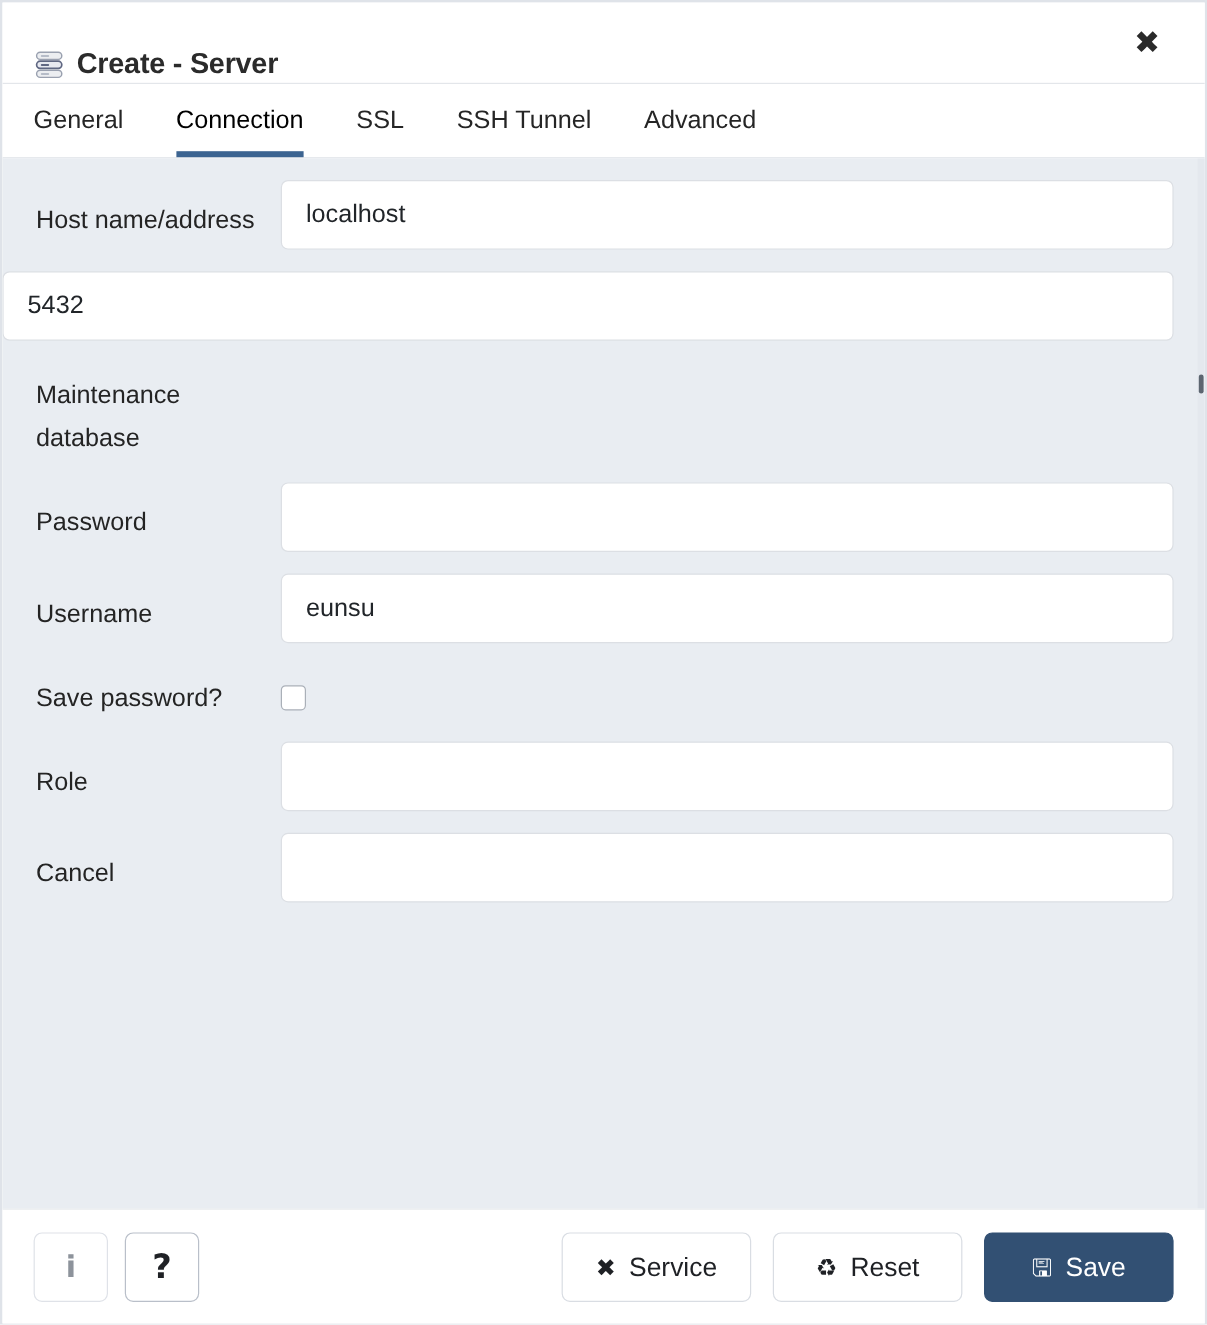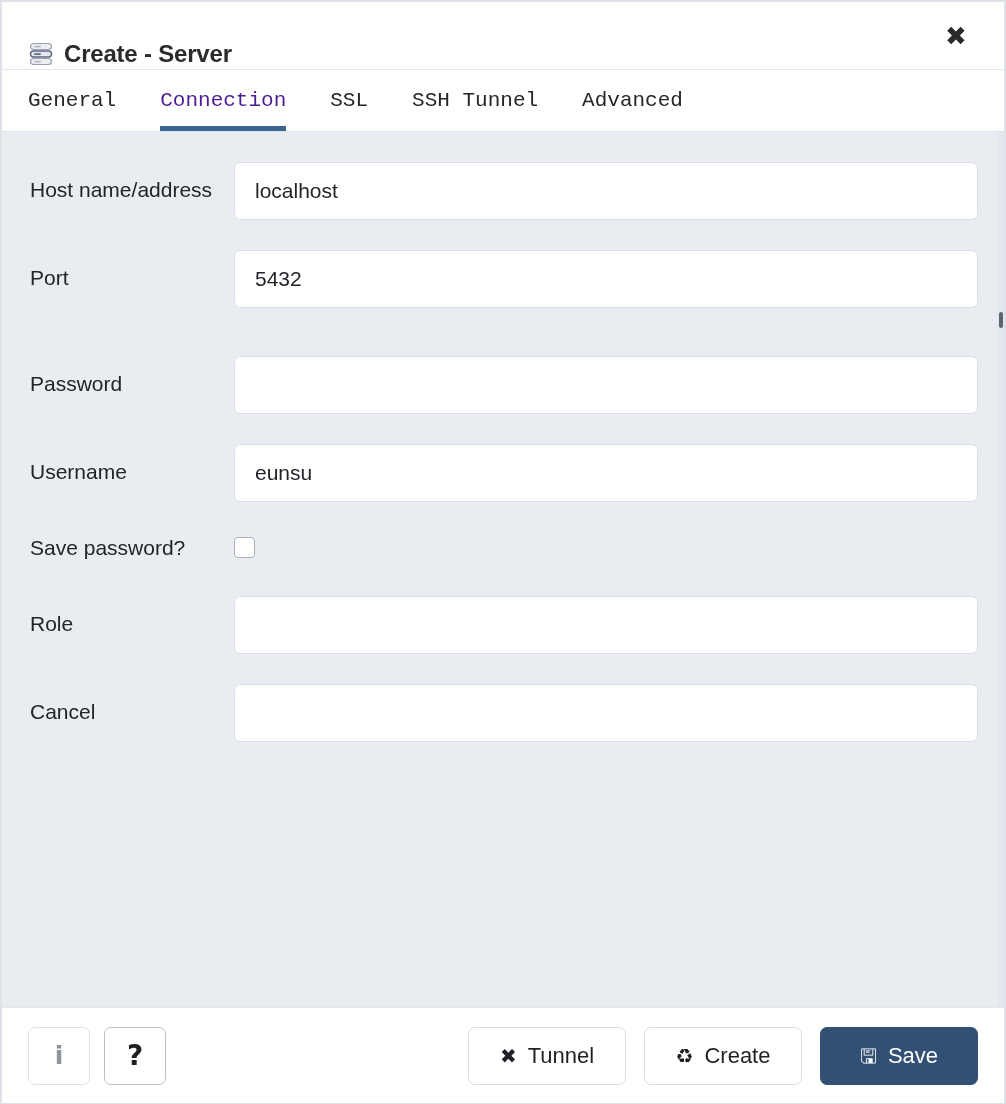--- a/index.html
+++ b/index.html
@@ -97,26 +97,26 @@
     position: relative;
     display: flex;
     align-items: center;
     font-size: 21px;
     color: #252525;
     padding: 0 24px 0 0;
     margin-right: 20px;
     cursor: pointer;
     background: none;
     border: none;
-    font-family: Liberation Mono, monospace;
+    font-family: Liberation Sans, sans-serif;
     white-space: nowrap;
   }
   .tab:first-child { padding-left: 0; }
   .tab.active {
-    color: #4c1d95;
+    color: #000000;
   }
   .tab.active::after {
     content: "";
     position: absolute;
     left: 0;
     right: 24px;
     bottom: 0;
     height: 5px;
     background: #3c6491;
   }
@@ -156,21 +156,20 @@
     height: 58px;
     box-sizing: border-box;
     background: #ffffff;
     border: 1px solid #dcdfe4;
     border-radius: 6px;
     font-size: 21px;
     color: #212529;
     padding: 0 20px;
     font-family: "Liberation Sans", sans-serif;
     outline: none;
-    margin-top: 12px;
   }
   .text-input::placeholder { color: #9aa0a6; }
 
   .checkbox-wrap {
     height: 36px;
     display: flex;
     align-items: center;
     padding-top: 8px;
   }
   .checkbox {
@@ -320,27 +319,27 @@
   <div class="form-body">
 
     <div class="field-row">
       <div class="field-label">Host name/address</div>
       <div class="field-control">
         <input class="text-input" type="text" value="localhost" style="">
       </div>
     </div>
 
     <div class="field-row">
-      <div class="field-label">Port</div>
       <div class="field-control">
         <input class="text-input" type="text" value="5432" style="">
       </div>
     </div>
 
     <div class="field-row">
+      <div class="field-label">Maintenance database</div>
     </div>
 
     <div class="field-row">
       <div class="field-label">Password</div>
       <div class="field-control">
         <input class="text-input" type="password" value="" style="">
       </div>
     </div>
 
     <div class="field-row">
@@ -383,25 +382,25 @@
       <button class="icon-btn">
         <span class="glyph">i</span>
       </button>
       <button class="icon-btn strong">
         <span class="glyph">?</span>
       </button>
     </div>
     <div class="footer-right">
       <button class="action-btn">
         <span class="btn-glyph">✖</span>
-        <span>Tunnel</span>
+        <span>Service</span>
       </button>
       <button class="action-btn">
         <span class="btn-glyph">♻</span>
-        <span>Create</span>
+        <span>Reset</span>
       </button>
       <button class="action-btn primary">
         <span class="btn-glyph">🖫</span>
         <span>Save</span>
       </button>
     </div>
   </div>
 
 </div>
 

